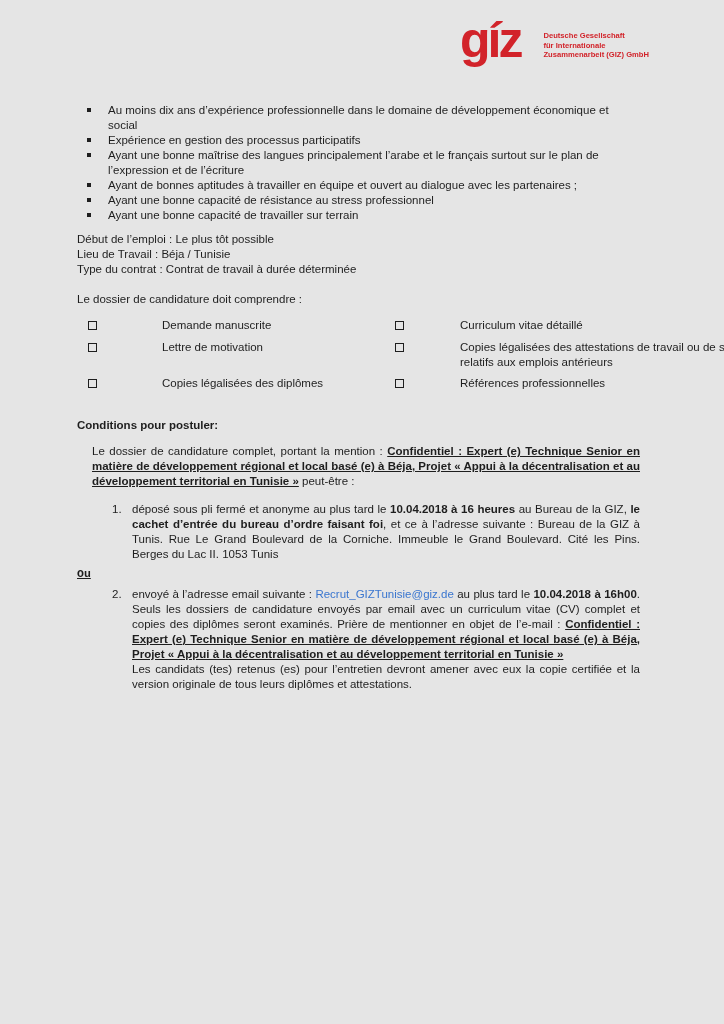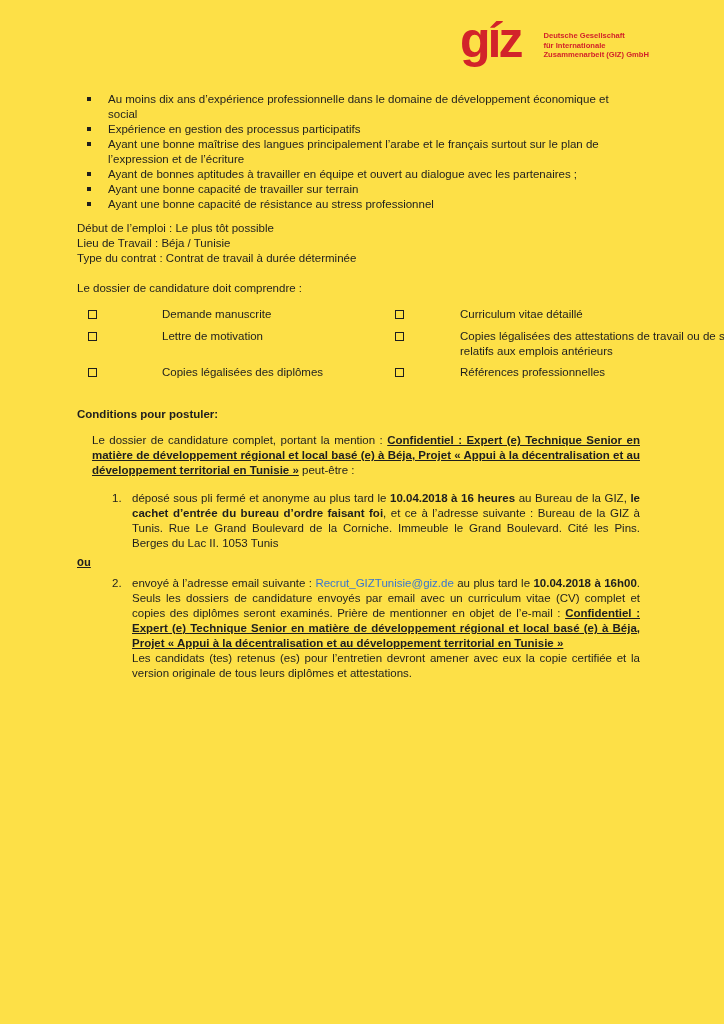--- a/index.html
+++ b/index.html
@@ -14,21 +14,21 @@
     font-size: 11.5px;
     line-height: 15px;
     color: #1e1e1e;
     position: relative;
     overflow: hidden;
   }
   .page {
     position: relative;
     width: 724px;
     height: 1024px;
-    background: #fde047;
+    background: #e5e5e5;
   }
   
   .logo {
     position: absolute;
     top: 20px;
     left: 460px;
     display: flex;
     align-items: flex-start;
   }
   .wordmark {
@@ -44,21 +44,21 @@
     color: #d2232a;
     font-weight: bold;
     font-size: 7.6px;
     line-height: 9.5px;
     letter-spacing: 0;
   }
   
   .content {
     position: absolute;
     left: 77px;
-    top: 92px;
+    top: 103px;
     width: 563px;
   }
   
   ul.bullets {
     list-style: none;
     margin: 0 0 9px 0;
     padding: 0;
   }
   ul.bullets li {
     position: relative;
@@ -133,22 +133,22 @@
     </div>
   </div>
 
   <div class="content">
 
     <ul class="bullets">
       <li><span class="sq"></span><span>Au moins dix ans d’expérience professionnelle dans le domaine de développement économique et social</span></li>
       <li><span class="sq"></span><span>Expérience en gestion des processus participatifs</span></li>
       <li><span class="sq"></span><span>Ayant une bonne maîtrise des langues principalement l’arabe et le français surtout sur le plan de l’expression et de l’écriture</span></li>
       <li><span class="sq"></span><span>Ayant de bonnes aptitudes à travailler en équipe et ouvert au dialogue avec les partenaires ;</span></li>
+      <li><span class="sq"></span><span>Ayant une bonne capacité de résistance au stress professionnel</span></li>
       <li><span class="sq"></span><span>Ayant une bonne capacité de travailler sur terrain</span></li>
-      <li><span class="sq"></span><span>Ayant une bonne capacité de résistance au stress professionnel</span></li>
     </ul>
 
     <div class="info">
       <p>Début de l’emploi : Le plus tôt possible</p>
       <p>Lieu de Travail : Béja / Tunisie</p>
       <p>Type du contrat : Contrat de travail à durée déterminée</p>
     </div>
 
     <p class="intro">Le dossier de candidature doit comprendre :</p>
 

